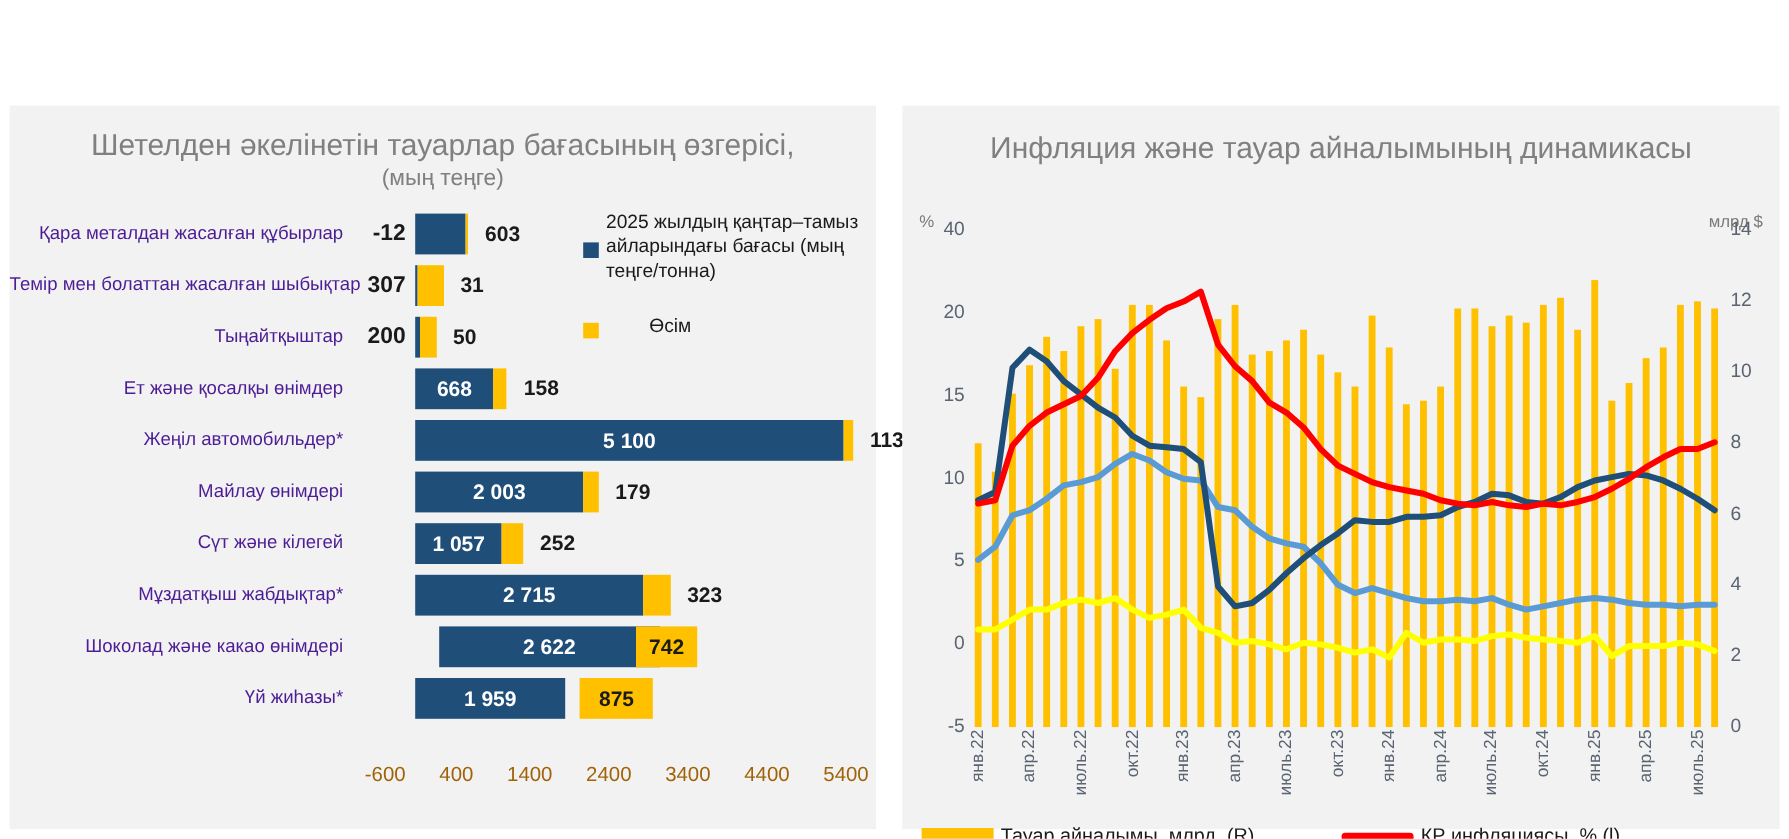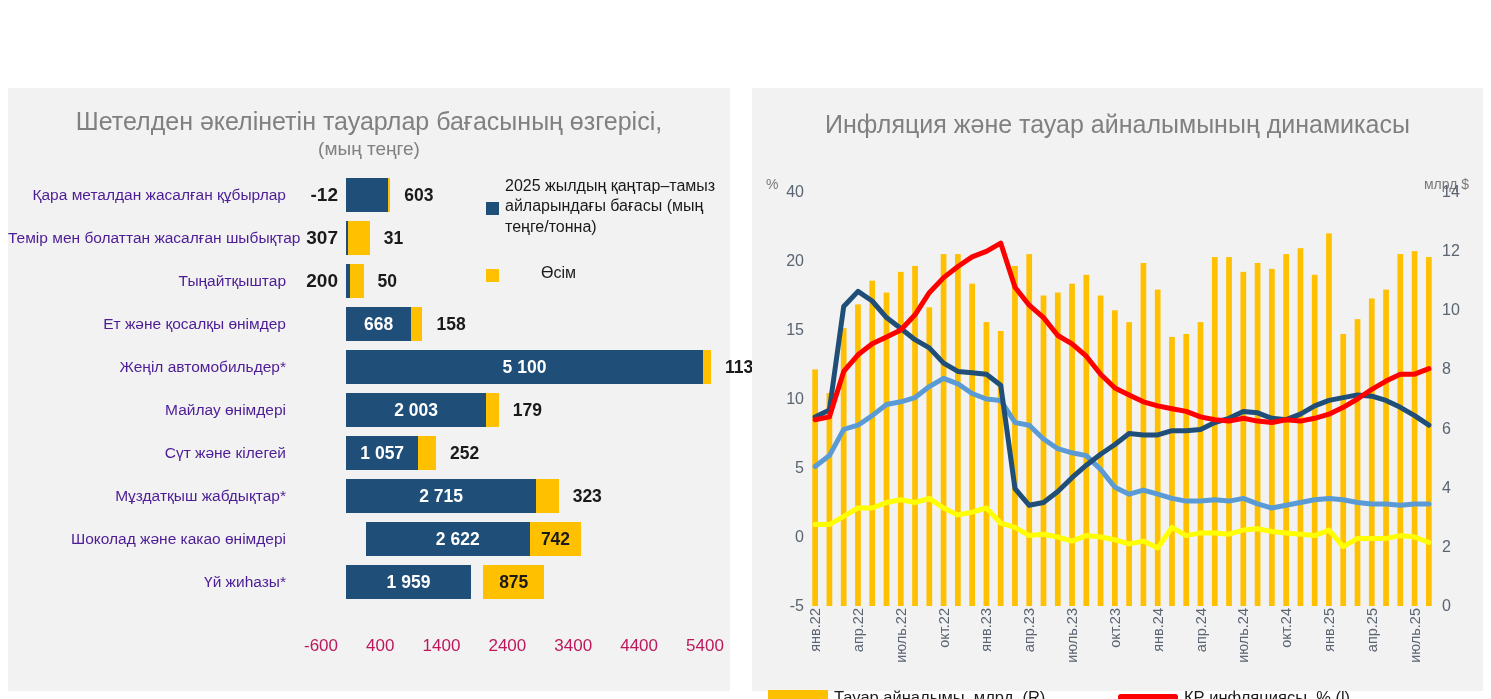--- a/index.html
+++ b/index.html
@@ -88,21 +88,21 @@
   
   .lchart-legend { position: absolute; left: 478px; top: 88px; width: 235px; }
   .lg-item { display: flex; align-items: center; margin-bottom: 4px; }
   .lg-swatch { width: 13px; height: 13px; margin-top: 4px; margin-right: 6px; flex: 0 0 auto; }
   .lg-text { font-size: 16px; color: #1a1a1a; line-height: 1.28; }
 
   
   .xaxis-left {
     position: absolute; left: 296px; top: 548px; width: 420px;
     display: flex; justify-content: space-between;
-    font-size: 17px; color: #be185d; font-weight: 500;
+    font-size: 17px; color: #a16207; font-weight: 500;
   }
 
   
   .r-units { position: absolute; font-size: 14px; color: #7a7a7a; }
   #r-unit-left  { left: 14px;  top: 88px; }
   #r-unit-right { right: 14px; top: 88px; }
 
   .plot-wrap { position: absolute; left: 56px; top: 104px; width: 628px; height: 414px; }
   .y-left, .y-right {
     position: absolute; top: 0; height: 414px; width: 40px;

